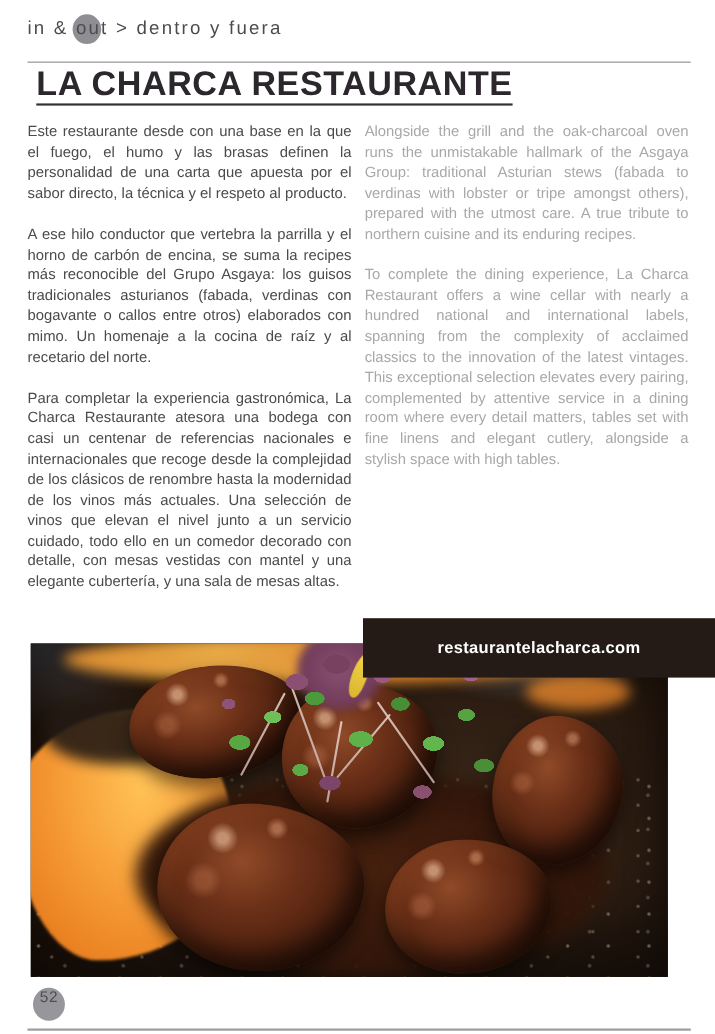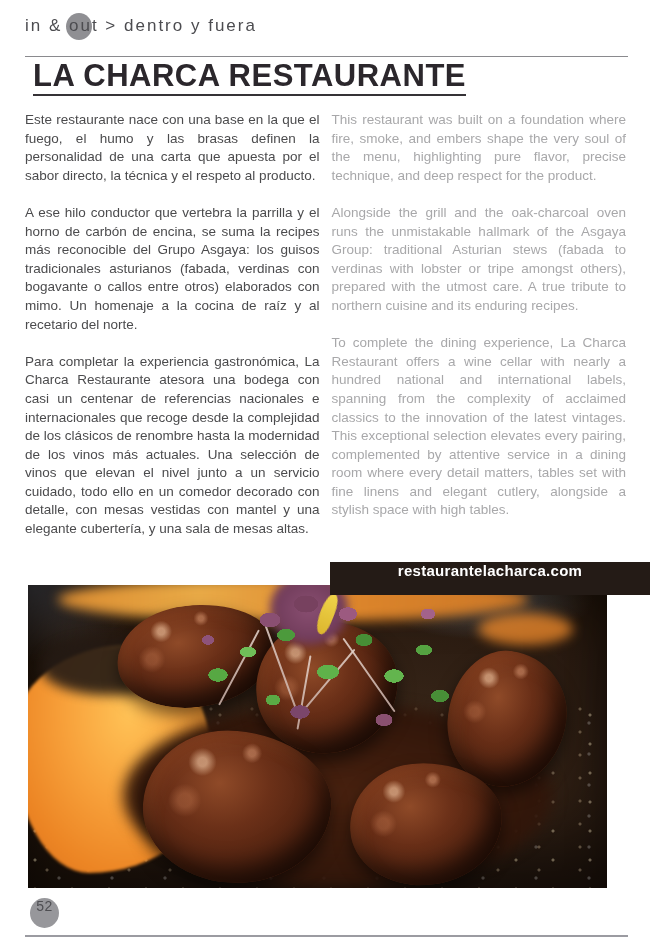--- a/index.html
+++ b/index.html
@@ -31,22 +31,22 @@
   
   .columns{
     position:absolute;left:25px;top:111px;width:601px;display:flex;gap:12px;
   }
   .col{width:294.5px;font-size:13.5px;line-height:18.6px;text-align:justify;}
   .col p{margin:0 0 18.6px 0;}
   .col-es{color:var(--spanish-text,#4b4b4d);}
   .col-en{color:var(--english-text,#a8a8aa);}
   
   .banner{
-    position:absolute;left:330px;top:562px;width:320px;height:33px;
-    background:var(--banner-bg,#241b16);display:flex;align-items:flex-start;justify-content:center;
+    position:absolute;left:330px;top:562px;width:320px;height:54px;
+    background:var(--banner-bg,#241b16);display:flex;align-items:center;justify-content:center;
     z-index:5;
   }
   .banner span{
     color:var(--banner-text,#ffffff);font-size:15px;font-weight:700;letter-spacing:.3px;
   }
   
   .photo{
     position:absolute;left:28px;top:585px;width:579px;height:303px;overflow:hidden;
     background:
       radial-gradient(180px 120px at 1% 1%, rgba(70,70,76,.85), transparent 62%),
@@ -152,26 +152,25 @@
   <div class="hdr">
     <span class="hdr-dot"></span>
     <span class="breadcrumb">in &amp; out &gt; dentro y fuera</span>
   </div>
   <div class="rule rule-top"></div>
 
   <h1 class="title">LA CHARCA RESTAURANTE</h1>
 
   <div class="columns">
     <div class="col col-es" lang="es">
-      <p>Este restaurante nace con una base en la que el fuego, el humo y las brasas definen la personalidad de una carta que apuesta por el sabor directo, la técnica y el respeto al producto.</p>
+      <p>Este restaurante desde con una base en la que el fuego, el humo y las brasas definen la personalidad de una carta que apuesta por el sabor directo, la técnica y el respeto al producto.</p>
       <p>A ese hilo conductor que vertebra la parrilla y el horno de carbón de encina, se suma la recipes más reconocible del Grupo Asgaya: los guisos tradicionales asturianos (fabada, verdinas con bogavante o callos entre otros) elaborados con mimo. Un homenaje a la cocina de raíz y al recetario del norte.</p>
       <p>Para completar la experiencia gastronómica, La Charca Restaurante atesora una bodega con casi un centenar de referencias nacionales e internacionales que recoge desde la complejidad de los clásicos de renombre hasta la modernidad de los vinos más actuales. Una selección de vinos que elevan el nivel junto a un servicio cuidado, todo ello en un comedor decorado con detalle, con mesas vestidas con mantel y una elegante cubertería, y una sala de mesas altas.</p>
     </div>
     <div class="col col-en" lang="en">
-      <p>This restaurant was built on a foundation where fire, smoke, and embers shape the very soul of the menu, highlighting pure flavor, precise technique, and deep respect for the product.</p>
       <p>Alongside the grill and the oak-charcoal oven runs the unmistakable hallmark of the Asgaya Group: traditional Asturian stews (fabada to verdinas with lobster or tripe amongst others), prepared with the utmost care. A true tribute to northern cuisine and its enduring recipes.</p>
       <p>To complete the dining experience, La Charca Restaurant offers a wine cellar with nearly a hundred national and international labels, spanning from the complexity of acclaimed classics to the innovation of the latest vintages. This exceptional selection elevates every pairing, complemented by attentive service in a dining room where every detail matters, tables set with fine linens and elegant cutlery, alongside a stylish space with high tables.</p>
     </div>
   </div>
 
   <div class="photo">
     <div class="speckles"></div>
     <div class="puree-arm"></div>
     <div class="orange-streak"></div>
     <div class="puree-main"></div>

